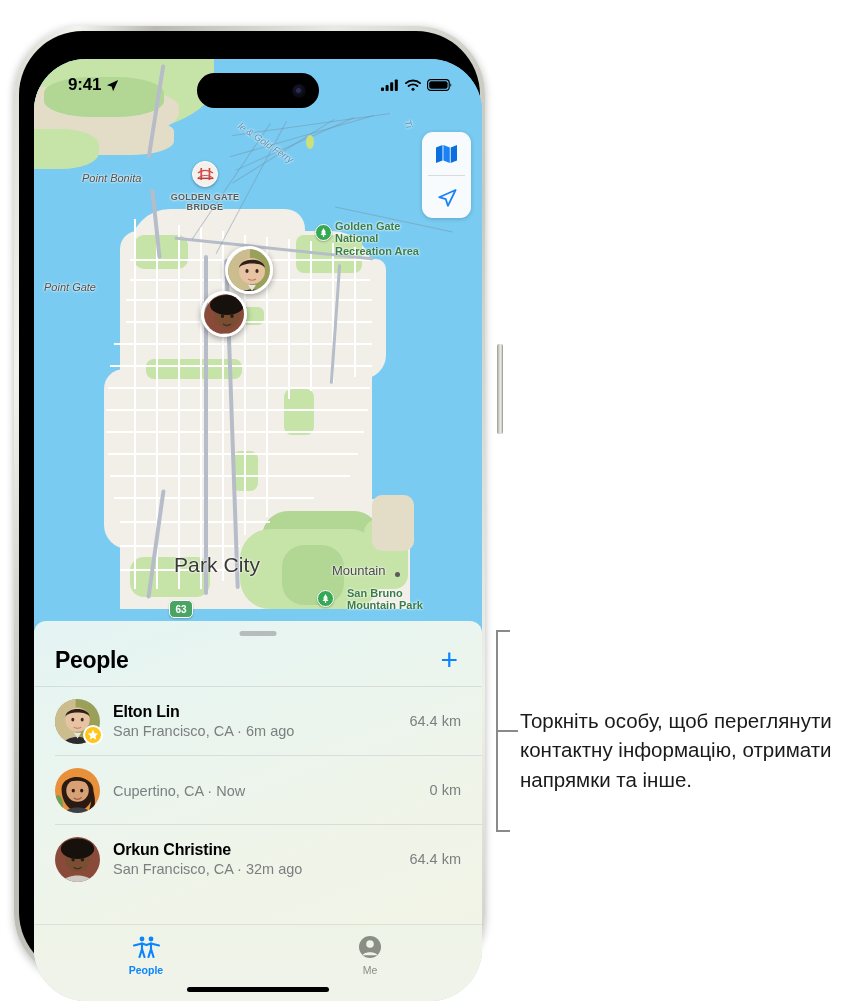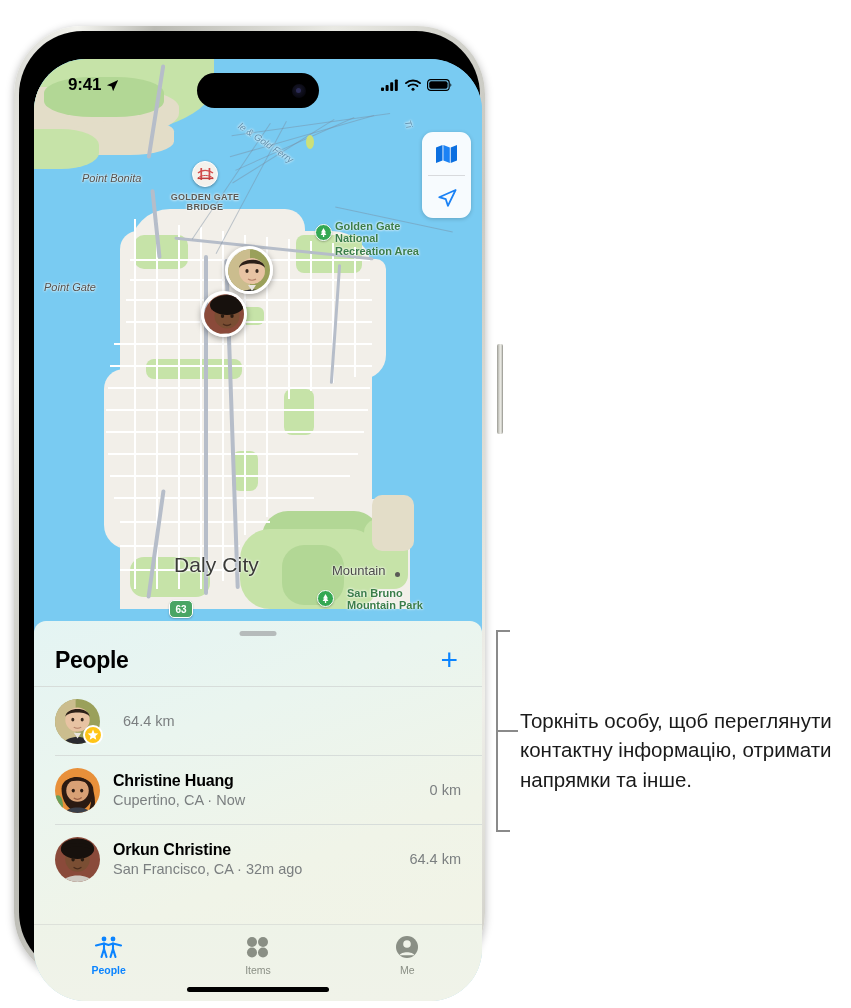--- a/index.html
+++ b/index.html
@@ -320,21 +320,21 @@
           <svg width="11" height="11" viewBox="0 0 11 11">
             <path d="M5.5 1 L8 5.4 H3 Z" fill="#fff"></path>
             <path d="M5.5 3.4 L8.4 8 H2.6 Z" fill="#fff"></path>
             <rect x="4.9" y="7.4" width="1.3" height="2.6" fill="#fff"></rect>
           </svg>
         </div>
         <div class="map-label lbl-park" style="left:301px; top:161px;">Golden Gate
 National
 Recreation Area</div>
 
-        <div class="map-label lbl-city" style="left:140px; top:494px;">Daly City</div>
+        <div class="map-label lbl-city" style="left:140px; top:494px;">Park City</div>
 
         <div class="map-label lbl-town" style="left:298px; top:505px;">Mountain</div>
         <div class="town-dot" style="left:361px; top:513px;"></div>
 
         <div class="park-pin" style="left:283px; top:531px;">
           <svg width="11" height="11" viewBox="0 0 11 11">
             <path d="M5.5 1 L8 5.4 H3 Z" fill="#fff"></path>
             <path d="M5.5 3.4 L8.4 8 H2.6 Z" fill="#fff"></path>
             <rect x="4.9" y="7.4" width="1.3" height="2.6" fill="#fff"></rect>
           </svg>
@@ -424,20 +424,24 @@
                 <path d="M9 48 C11 38, 37 38, 39 48 Z" fill="#2a2a30"></path>
                 <path d="M20 36 L24 42 L28 36 Z" fill="#e8e4de"></path>
               </svg>
             </div>
             <div class="star-badge">
               <svg width="12" height="12" viewBox="0 0 12 12">
                 <path d="M6 0.6 L7.5 4.2 L11.3 4.5 L8.4 7 L9.3 10.8 L6 8.7 L2.7 10.8 L3.6 7 L0.7 4.5 L4.5 4.2 Z" fill="#fff"></path>
               </svg>
             </div>
           </div>
+          <div class="pr-text">
+            <div class="pr-name">Elton Lin</div>
+            <div class="pr-sub">San Francisco, CA · 6m ago</div>
+          </div>
           <div class="pr-dist">64.4 km</div>
         </div>
         <div class="rowsep"></div>
 
         <div class="person-row">
           <div class="pr-avatar">
             <div class="clip">
               <svg width="45" height="45" viewBox="0 0 48 48">
                 <rect width="48" height="48" fill="#e8903a"></rect>
                 <path d="M0 30 C6 26, 10 34, 8 48 L0 48 Z" fill="#6aa05a"></path>
@@ -446,21 +450,20 @@
                 <path d="M11 17 C13 7, 35 7, 37 19 C33 12, 16 12, 11 17 Z" fill="#2b1a12"></path>
                 <path d="M33 16 C40 22, 40 36, 36 46 L42 46 C44 32, 42 20, 33 16 Z" fill="#2b1a12"></path>
                 <ellipse cx="19.5" cy="24" rx="1.7" ry="2" fill="#2b1a12"></ellipse>
                 <ellipse cx="28.5" cy="24" rx="1.7" ry="2" fill="#2b1a12"></ellipse>
                 <path d="M20 32 Q24 35 28.5 31.5" stroke="#9a5f45" stroke-width="1.3" fill="none"></path>
                 <path d="M10 48 C13 40, 35 40, 38 48 Z" fill="#3a3f4a"></path>
               </svg>
             </div>
           </div>
           <div class="pr-text">
-            <div class="pr-name">Christine Huang</div>
             <div class="pr-sub">Cupertino, CA · Now</div>
           </div>
           <div class="pr-dist">0 km</div>
         </div>
         <div class="rowsep"></div>
 
         <div class="person-row">
           <div class="pr-avatar">
             <div class="clip">
               <svg width="45" height="45" viewBox="0 0 46 46">
@@ -490,31 +493,20 @@
                 <circle cx="18" cy="3" r="2.4" fill="#0b84ff"></circle>
                 <path d="M1 9.5 L9 7.5 L13.5 9 L18 7.5 L26 9.5" stroke="#0b84ff" stroke-width="2.1" fill="none" stroke-linecap="round" stroke-linejoin="round"></path>
                 <path d="M9 7.5 L9 13 M9 13 L6.5 21 M9 13 L11.5 21" stroke="#0b84ff" stroke-width="2.1" fill="none" stroke-linecap="round"></path>
                 <path d="M18 7.5 L18 13 M18 13 L15.5 21 M18 13 L20.5 21" stroke="#0b84ff" stroke-width="2.1" fill="none" stroke-linecap="round"></path>
               </svg>
             </div>
             <div class="tlabel">People</div>
           </div>
 
 
-          <div class="tab">
-            <div class="ticon">
-              <svg width="23" height="22" viewBox="0 0 23 22">
-                <circle cx="6" cy="6" r="5" fill="#8a8f85"></circle>
-                <circle cx="17" cy="6" r="5" fill="#8a8f85"></circle>
-                <circle cx="6" cy="16.5" r="5" fill="#8a8f85"></circle>
-                <circle cx="17" cy="16.5" r="5" fill="#8a8f85"></circle>
-              </svg>
-            </div>
-            <div class="tlabel">Items</div>
-          </div>
 
           <div class="tab">
             <div class="ticon">
               <svg width="24" height="24" viewBox="0 0 24 24">
                 <circle cx="12" cy="12" r="11" fill="#8a8f85"></circle>
                 <circle cx="12" cy="9" r="3.8" fill="#f0f3e9"></circle>
                 <path d="M4.6 20.2 C6 16.2 18 16.2 19.4 20.2 Z" fill="#f0f3e9"></path>
               </svg>
             </div>
             <div class="tlabel">Me</div>

